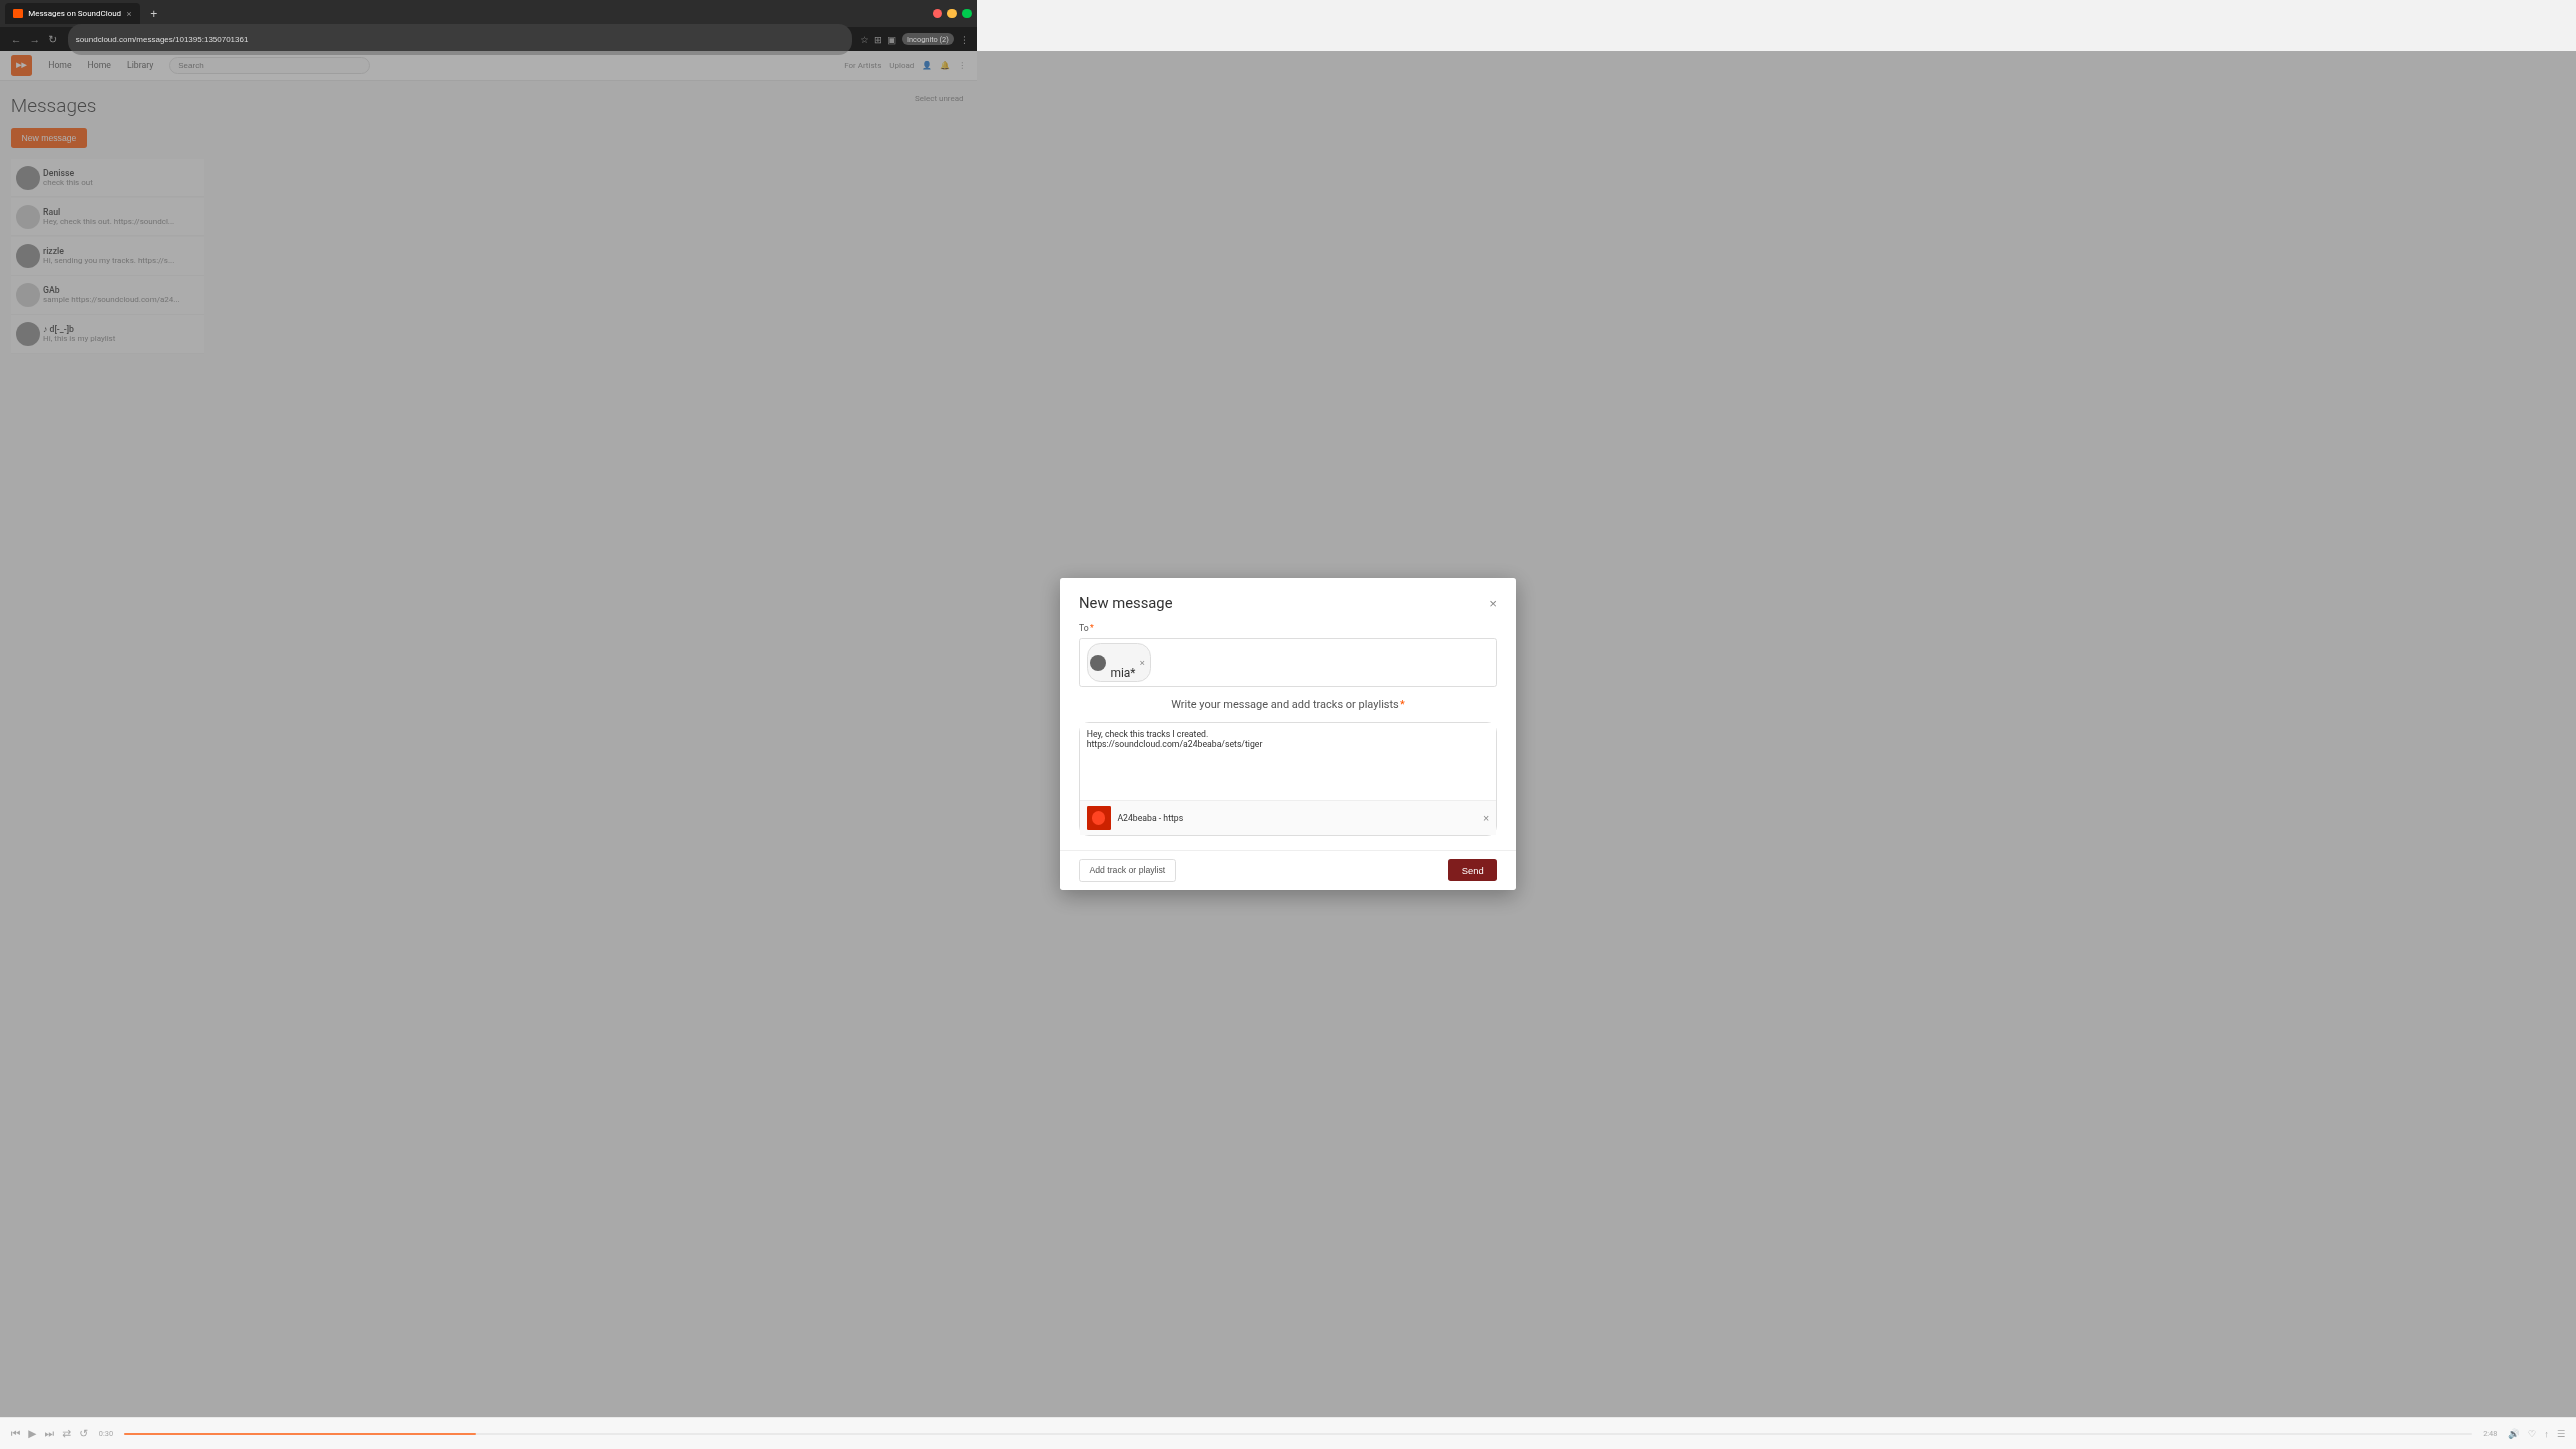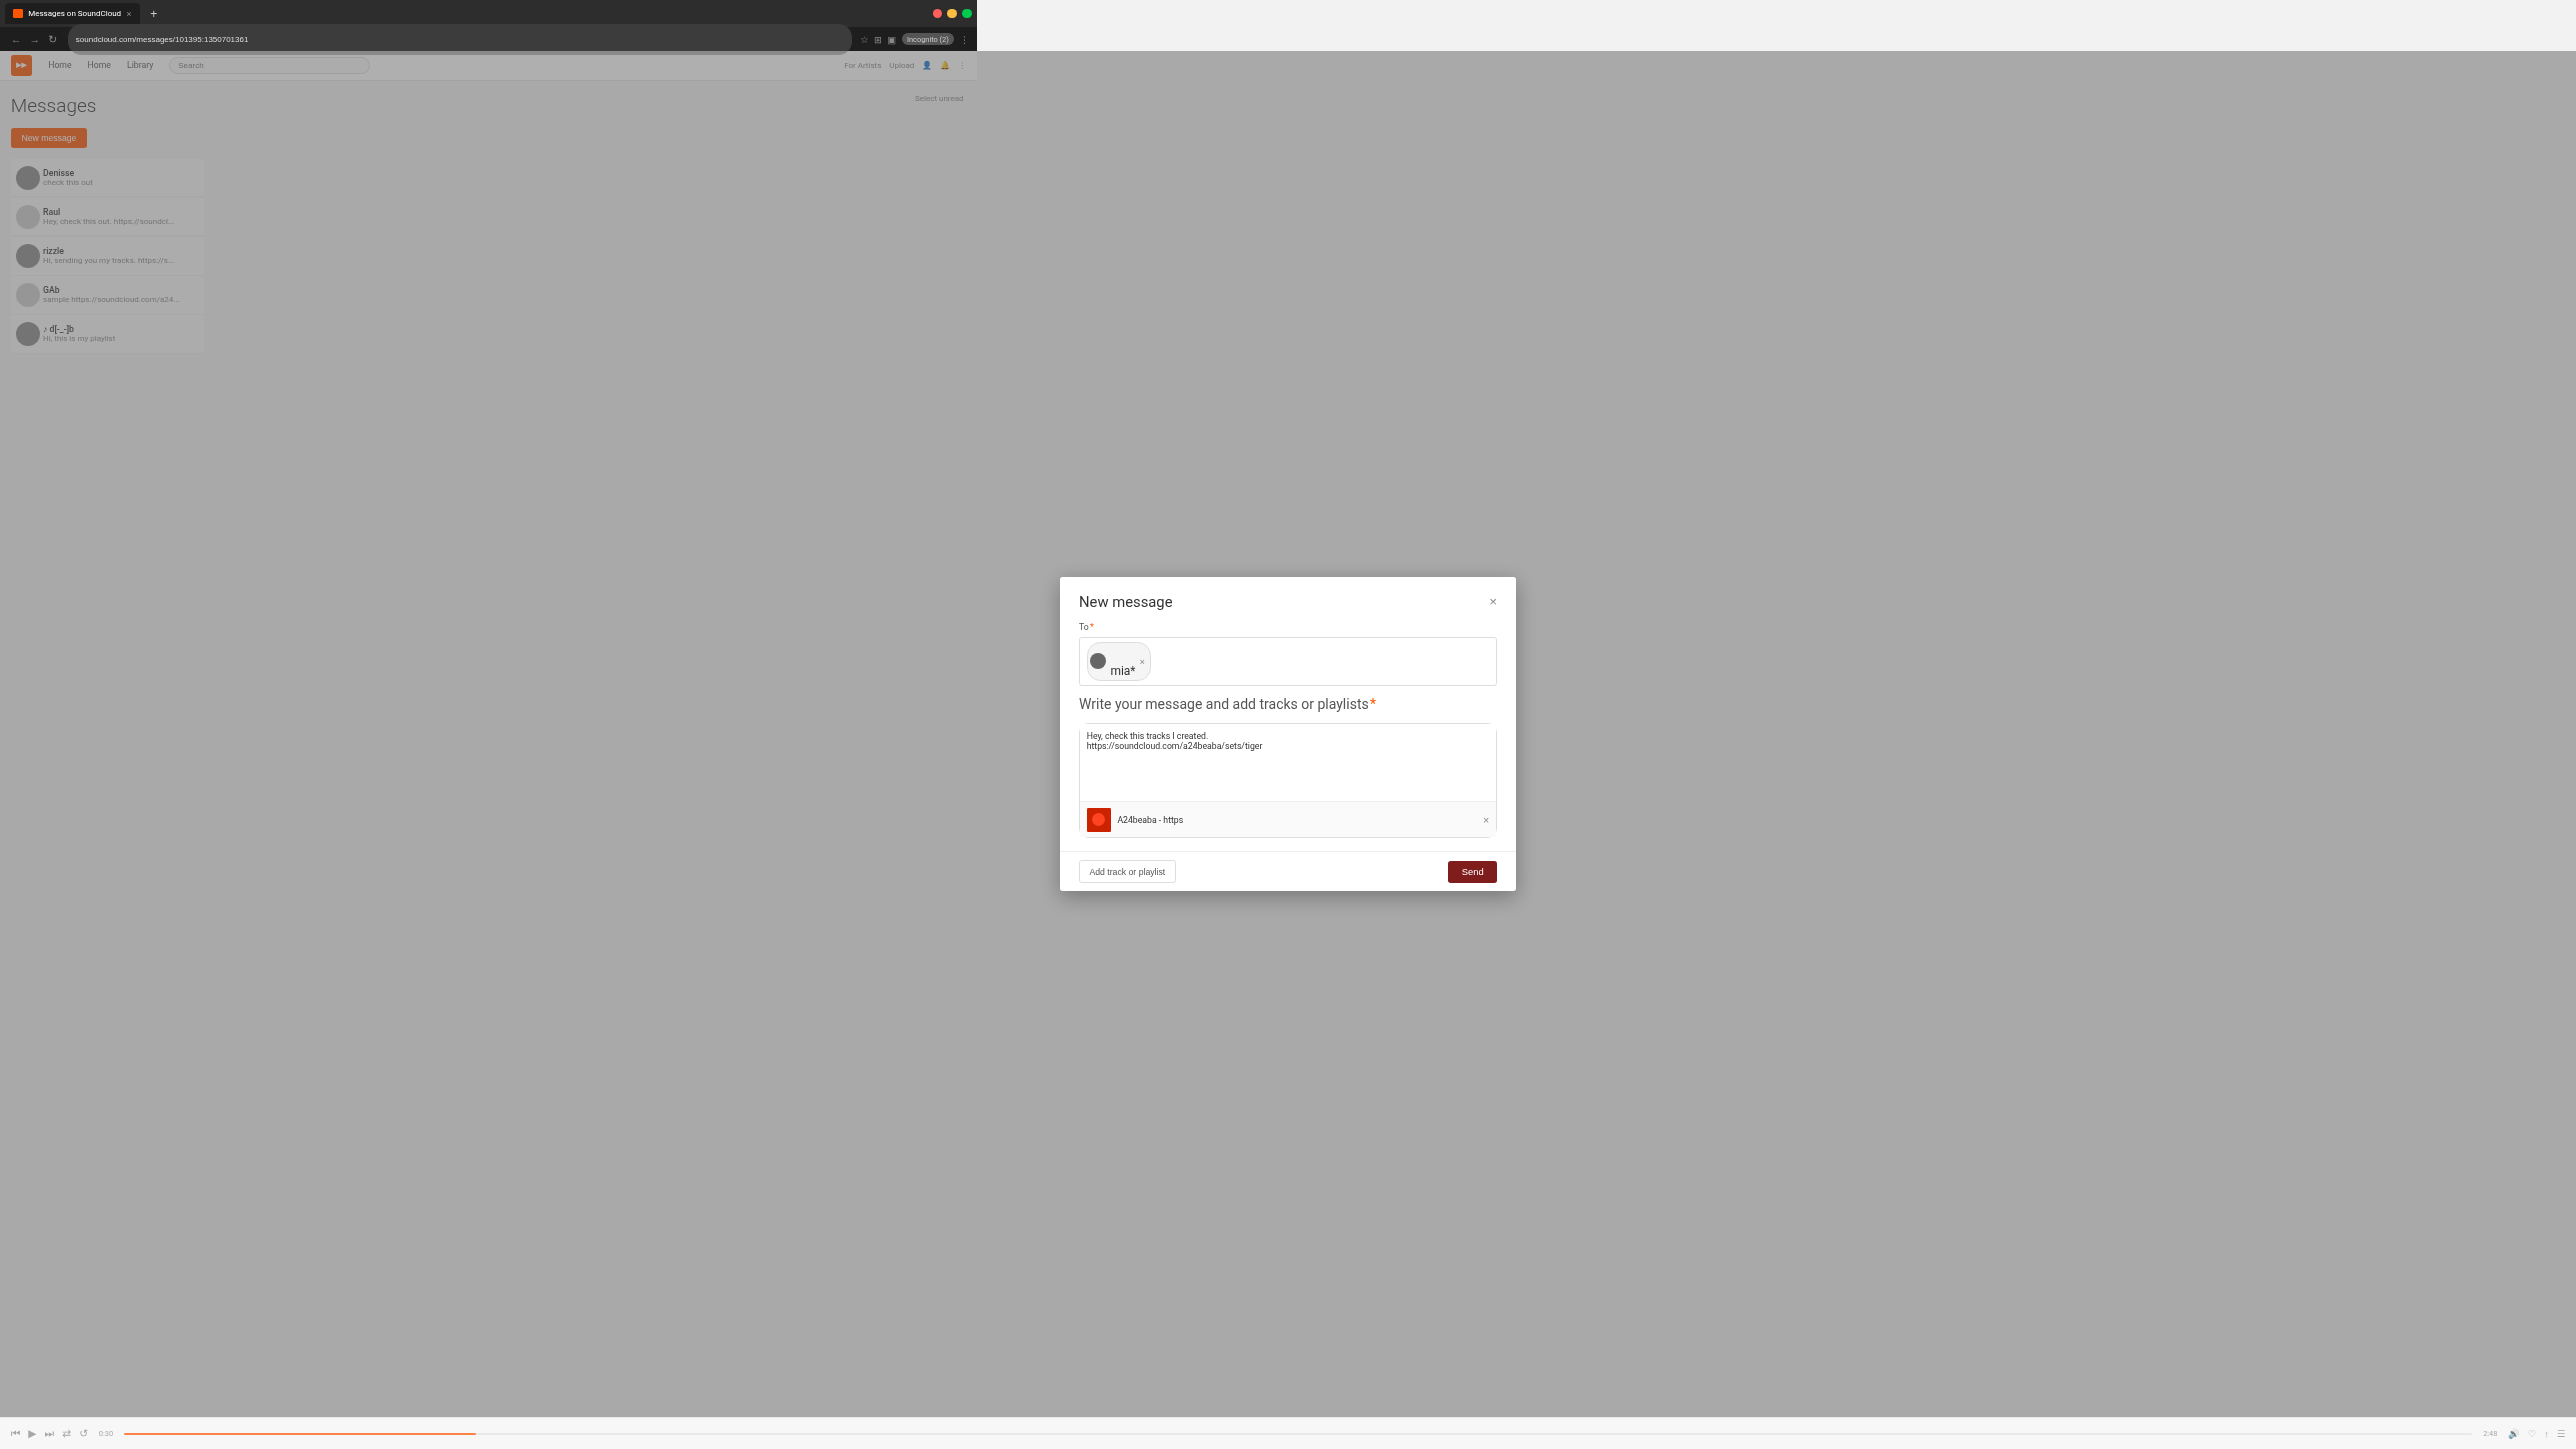--- a/index.html
+++ b/index.html
@@ -348,26 +348,27 @@
     .recipient-remove {
       background: none;
       border: none;
       color: #888;
       cursor: pointer;
       font-size: 9.4px;
       line-height: 1;
       padding: 0;
     }
     .message-label {
-      font-size: 14px;
+      font-size: 11px;
       color: #555;
       margin-bottom: 11px;
       display: flex;
       align-items: center;
       gap: 1.3px;
+      justify-content: center;
     }
     .message-textarea {
       width: 100%;
       border: 0.7px solid #ddd;
       border-radius: 2.7px;
       padding: 6.7px;
       font-size: 8.7px;
       color: #333;
       resize: none;
       height: 74px;

